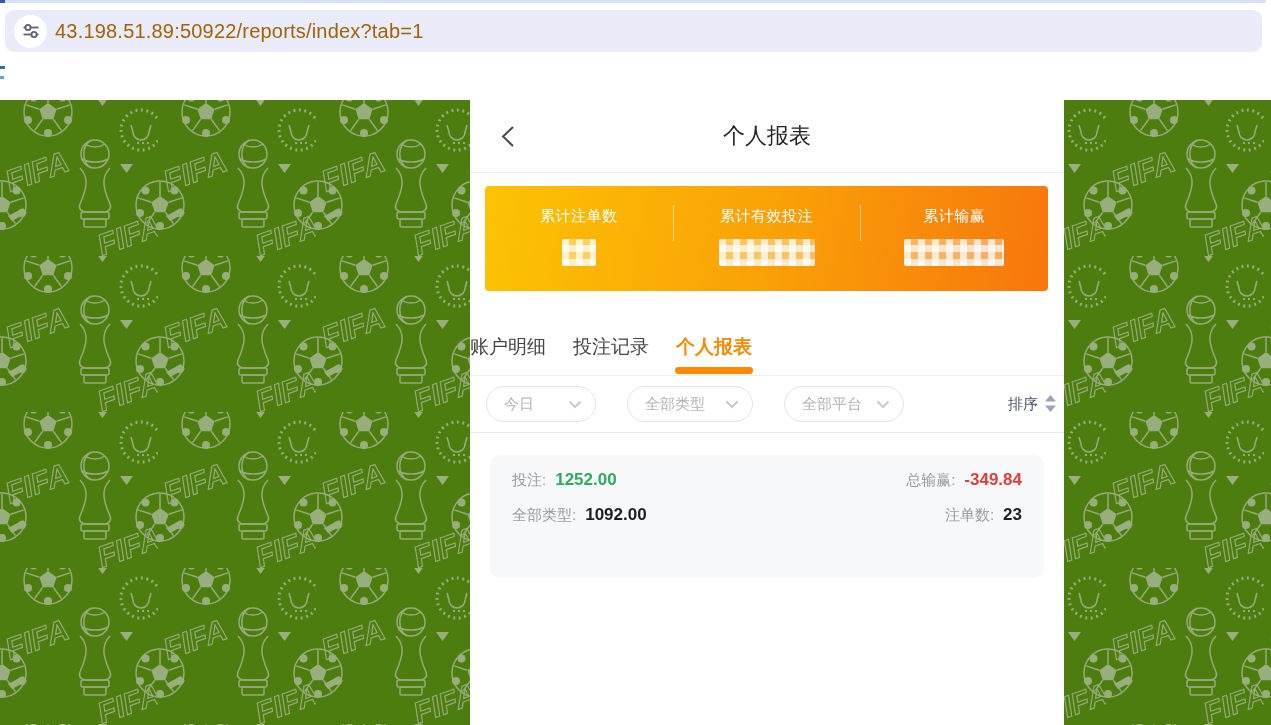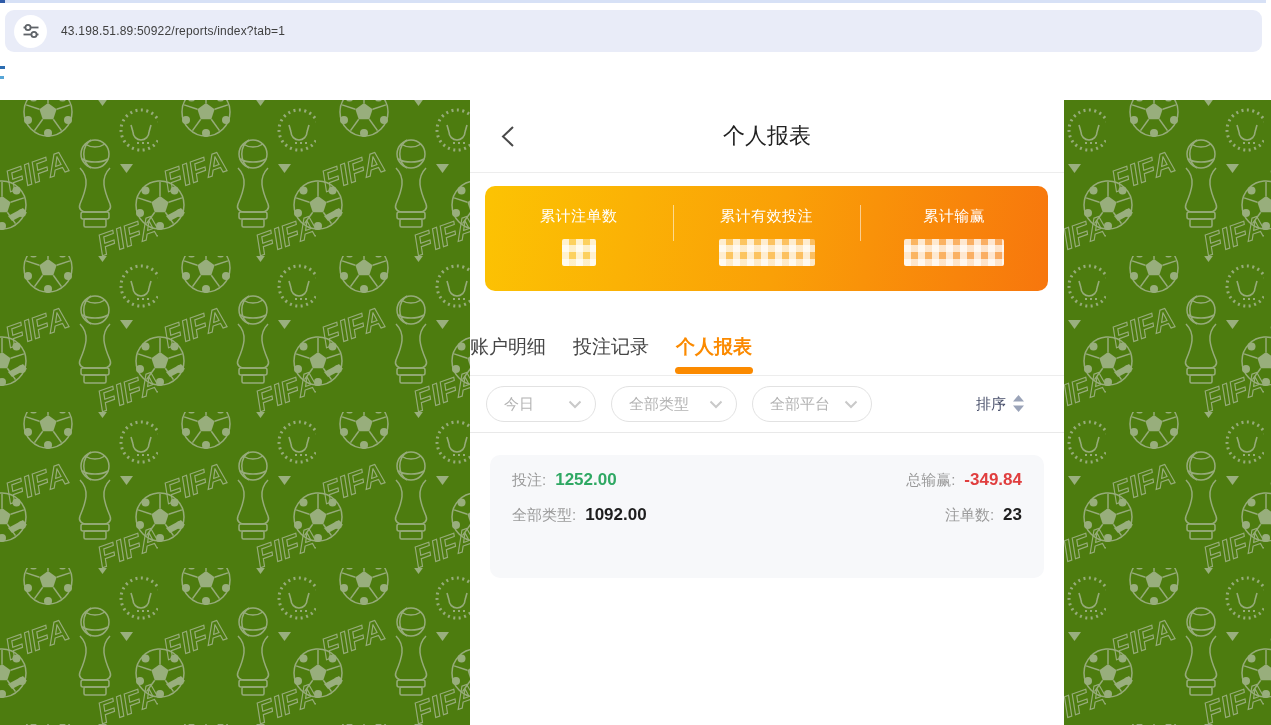--- a/index.html
+++ b/index.html
@@ -6,40 +6,40 @@
   body { font-family:"Liberation Sans", sans-serif; background:#fff; }
   .screen { position:relative; width:1271px; height:725px; overflow:hidden; background:#fff; }
 
   
   .top-strip { position:absolute; left:0; top:0; width:1266px; height:3px; background:#d7e1f6; }
   .top-strip .notch { position:absolute; left:0; top:0; width:5px; height:3px; background:#2e5aa7; }
   .address-bar { position:absolute; left:5px; top:10px; width:1257px; height:42px; background:#e9ecf8;
                  border-radius:9px; display:flex; align-items:center; padding-left:9px; }
   .site-icon-circle { width:33px; height:33px; border-radius:50%; background:#fff; display:flex;
                       align-items:center; justify-content:center; }
-  .url { margin-left:14px; font-size:12px; color:#404040; letter-spacing:0.2px; }
+  .url { margin-left:8px; font-size:20px; color:#a16207; letter-spacing:0.2px; }
   .edge-dash { position:absolute; left:0; }
   .edge-dash.d1 { top:66px; width:5px; height:3px; background:#2b6cb0; }
   .edge-dash.d2 { top:76px; width:4px; height:3px; background:#58a6d6; }
 
   
   .stage { position:absolute; left:0; top:100px; width:1271px; height:625px; background:#4d7c0f; }
   .pattern-svg { position:absolute; left:0; top:0; width:100%; height:100%; }
   .pattern-svg text { font-family:"Liberation Sans", sans-serif; }
 
   
   .panel { position:absolute; left:470px; top:0; width:594px; height:625px; background:#fff; }
 
   .panel-header { position:absolute; left:0; top:0; width:100%; height:73px;
                   border-bottom:1px solid #ededed; display:flex; align-items:center; justify-content:center; }
   .back-btn { position:absolute; left:30px; top:25px; width:16px; height:23px; cursor:pointer; }
   .page-title { font-size:22px; color:#222; }
 
   
-  .stats-card { position:absolute; left:15px; top:86px; width:563px; height:105px; border-radius:10px;
+  .stats-card { position:absolute; left:15px; top:86px; width:563px; height:105px; border-radius:4px;
                 background:linear-gradient(100deg,#fcc303 0%,#faa007 52%,#f7760d 100%);
                 display:flex; padding-top:21px; }
   .stat { flex:1; text-align:center; position:relative; }
   .stat + .stat::before { content:""; position:absolute; left:0; top:-2px; height:36px; width:1px;
                           background:rgba(255,255,255,0.55); }
   .stat-label { color:#fff; font-size:15px; font-weight:500; letter-spacing:0.5px; }
   .mosaic { height:27px; margin:13px auto 0; border-radius:2px;
             background:
               repeating-linear-gradient(0deg, rgba(255,255,255,0.75) 0 7px, rgba(255,255,255,0.25) 7px 14px),
               repeating-linear-gradient(90deg, rgba(255,255,255,0.75) 0 7px, rgba(255,255,255,0.15) 7px 14px);
@@ -52,21 +52,21 @@
   .tabs { position:absolute; left:0; top:218px; width:100%; height:58px; border-bottom:1px solid #ededed;
           display:flex; align-items:center; gap:27px; }
   .tab { font-size:19px; color:#454545; position:relative; height:100%; display:flex; align-items:center;
          cursor:pointer; }
   .tab.active { color:#fb8a00; font-weight:bold; }
   .tab.active::after { content:""; position:absolute; left:50%; transform:translateX(-50%); bottom:1px;
                        width:78px; height:7px; border-radius:4px; background:#fb8a00; }
 
   
   .filters { position:absolute; left:0; top:276px; width:100%; height:57px; border-bottom:1px solid #e9e9e9;
-             display:flex; align-items:center; padding:0 40px 0 16px; }
+             display:flex; align-items:center; padding:0 8px 0 16px;gap:16px; }
   .pill { height:36px; border:1px solid #e2e2e2; border-radius:18px; display:flex; align-items:center;
           justify-content:space-between; padding:0 13px 0 17px; color:#b3b3b3; font-size:15px;
           margin-right:15px; background:#fff; cursor:pointer; }
   .pill.p1 { width:110px; } .pill.p2 { width:126px; } .pill.p3 { width:120px; }
   .sort { margin-left:auto; display:flex; align-items:flex-start; gap:7px; color:#49506b; font-size:15px;
           cursor:pointer; }
 
   
   .record-card { position:absolute; left:20px; top:355px; width:554px; height:123px; background:#f7f8fa;
                  border-radius:10px; padding:15px 22px; }

